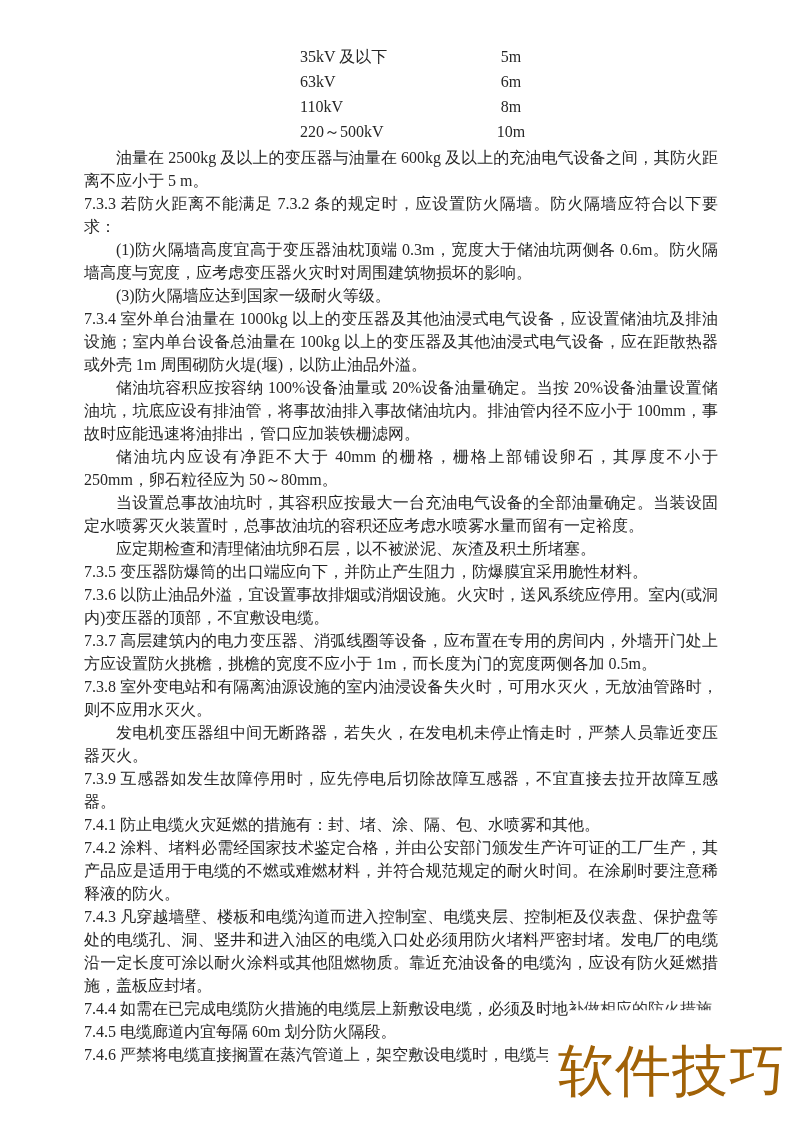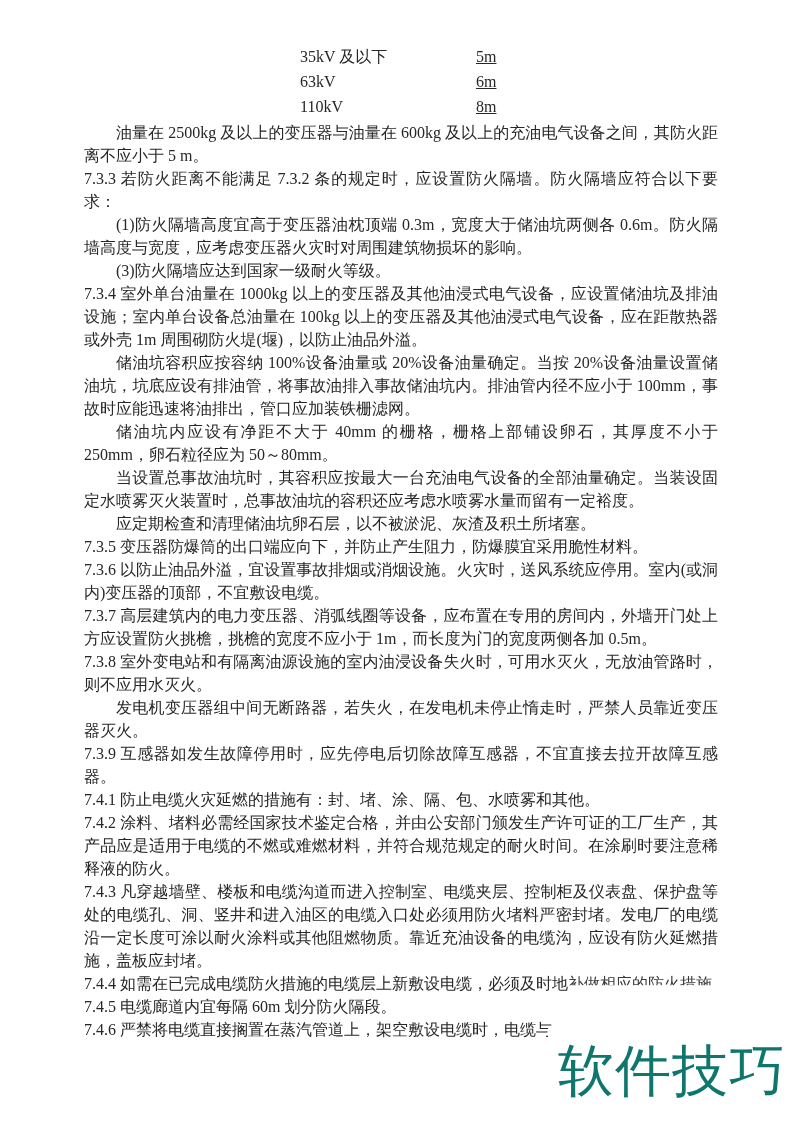--- a/index.html
+++ b/index.html
@@ -18,21 +18,21 @@
     left:84px; top:44px;
     width:634px;
     font-size:16px;
     line-height:23px;
     text-align:justify;
   }
   
   .vtable { width:100%; }
   .vtable .vrow { display:flex; height:25px; align-items:center; }
   .vtable .vlabel { margin-left:216px; width:176px; text-align:left; }
-  .vtable .vvalue { width:70px; text-align:left;text-decoration:underline; }
+  .vtable .vvalue { width:70px; text-align:center; }
   .vtable { margin-bottom:2px; }
 
   p { margin:0; }
   p.indent { text-indent:2em; }
   p.flush { text-indent:0; }
   p.center-heading { text-align:center; text-indent:0; }
 
   
   .cut-bottom {
     display:inline-block;
@@ -46,21 +46,21 @@
     left:548px; top:1026px;
     width:252px; height:92px;
     background:#ffffff;
     display:flex;
     align-items:center;
     z-index:3;
   }
   .watermark span {
     font-family:"Liberation Sans","DejaVu Sans",sans-serif;
     font-size:56px;
-    color:#0f766e;
+    color:#a16207;
     letter-spacing:1px;
     white-space:nowrap;
     padding-left:10px;
   }
 </style>
 </head>
 <body>
 
 <div class="page">
   <div class="content">
@@ -70,20 +70,24 @@
         <span class="vlabel">35kV 及以下</span>
         <span class="vvalue">5m</span>
       </div>
       <div class="vrow">
         <span class="vlabel">63kV</span>
         <span class="vvalue">6m</span>
       </div>
       <div class="vrow">
         <span class="vlabel">110kV</span>
         <span class="vvalue">8m</span>
+      </div>
+      <div class="vrow">
+        <span class="vlabel">220～500kV</span>
+        <span class="vvalue">10m</span>
       </div>
     </div>
 
     <p class="indent">油量在 2500kg 及以上的变压器与油量在 600kg 及以上的充油电气设备之间，其防火距离不应小于 5 m。</p>
     <p class="flush">7.3.3 若防火距离不能满足 7.3.2 条的规定时，应设置防火隔墙。防火隔墙应符合以下要求：</p>
     <p class="indent">(1)防火隔墙高度宜高于变压器油枕顶端 0.3m，宽度大于储油坑两侧各 0.6m。防火隔墙高度与宽度，应考虑变压器火灾时对周围建筑物损坏的影响。</p>
     <p class="indent">(3)防火隔墙应达到国家一级耐火等级。</p>
     <p class="flush">7.3.4 室外单台油量在 1000kg 以上的变压器及其他油浸式电气设备，应设置储油坑及排油设施；室内单台设备总油量在 100kg 以上的变压器及其他油浸式电气设备，应在距散热器或外壳 1m 周围砌防火堤(堰)，以防止油品外溢。</p>
     <p class="indent">储油坑容积应按容纳 100%设备油量或 20%设备油量确定。当按 20%设备油量设置储油坑，坑底应设有排油管，将事故油排入事故储油坑内。排油管内径不应小于 100mm，事故时应能迅速将油排出，管口应加装铁栅滤网。</p>
     <p class="indent">储油坑内应设有净距不大于 40mm 的栅格，栅格上部铺设卵石，其厚度不小于 250mm，卵石粒径应为 50～80mm。</p>

